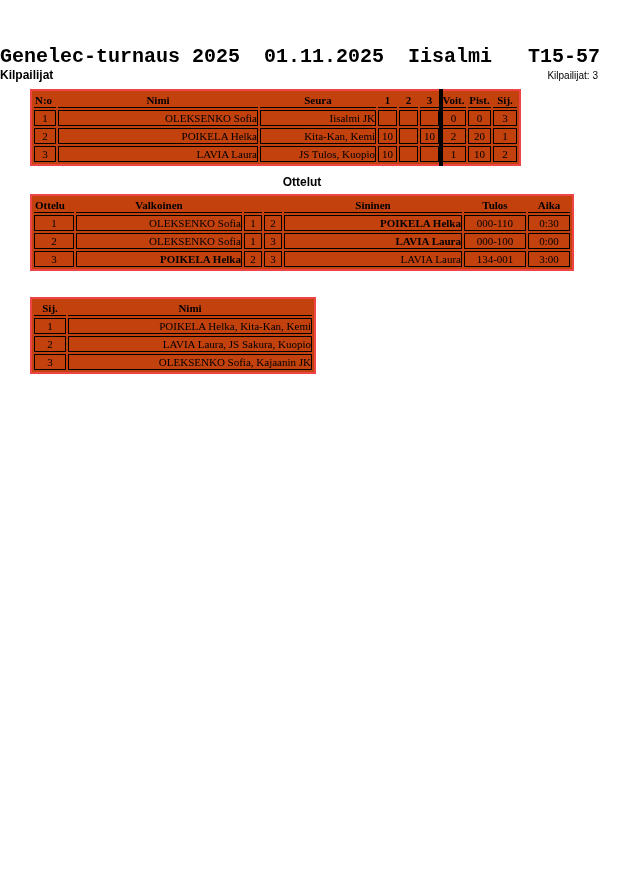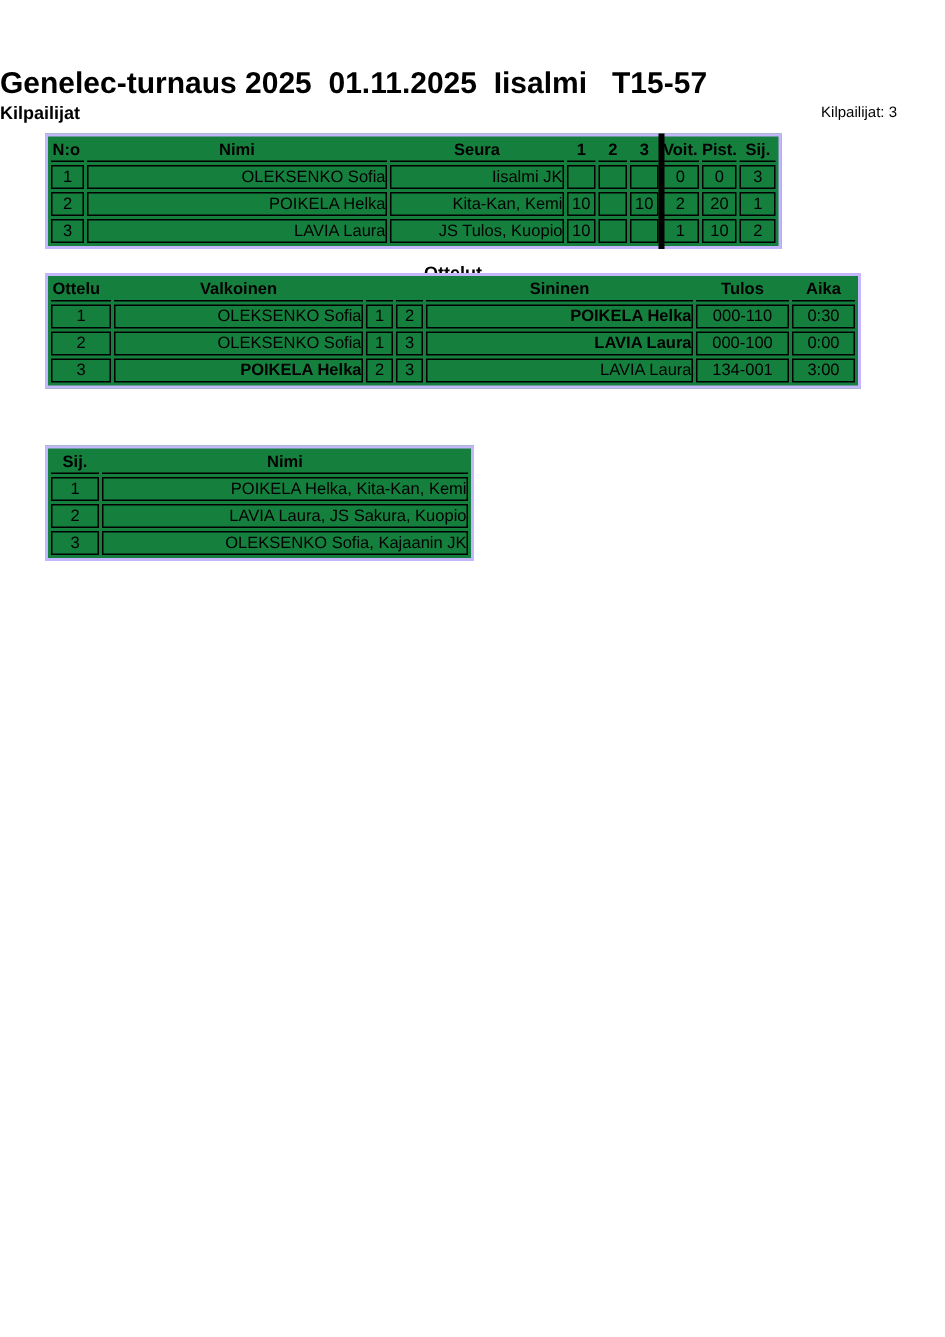--- a/index.html
+++ b/index.html
@@ -12,48 +12,50 @@
     background: #ffffff;
     overflow: hidden;
   }
   .title {
     position: absolute;
     top: 45px; left: 0; width: 542px;
     text-align: left;
     font-size: 20px;
     font-weight: bold;
     white-space: pre;
+    font-family: Liberation Mono, monospace;
   }
   .subheader { position: absolute; top: 68px; left: 0; width: 630px; height: 15px; }
   .competitors-heading {
     position: absolute; top: 0; left: 0; width: 476px;
     font-size: 12px; font-weight: bold;
   }
   .competitors-count {
     position: absolute; top: 2px; right: 32px;
     font-size: 10px;
   }
   .section-heading {
     position: absolute;
     text-align: center; font-size: 12px; font-weight: bold;
   }
   .heading-ottelut  { top: 175px; left: 30px; width: 544px; }
   .heading-tulokset { top: 280px; left: 30px; width: 286px; }
 
   .tbl-wrap { position: absolute; }
   .wrap-kilpailijat { top: 89px;  left: 30px; }
-  .wrap-ottelut     { top: 182px; left: 30px; }
+  .wrap-ottelut     { top: 194px; left: 30px; }
   .wrap-tulokset    { top: 297px; left: 30px; }
 
   table {
     border-collapse: separate;
     border-spacing: 2px;
-    border: 2px solid #c4b5fd;
+    border: 2px solid #ef4444;
     table-layout: fixed;
-    background: #15803d;
+    background: #c2410c;
+    font-family: Liberation Serif, serif;
   }
   th, td {
     height: 14px;
     line-height: 13px;
     font-size: 11px;
     padding: 0;
     overflow: hidden;
     white-space: nowrap;
     text-align: center;
     vertical-align: middle;

